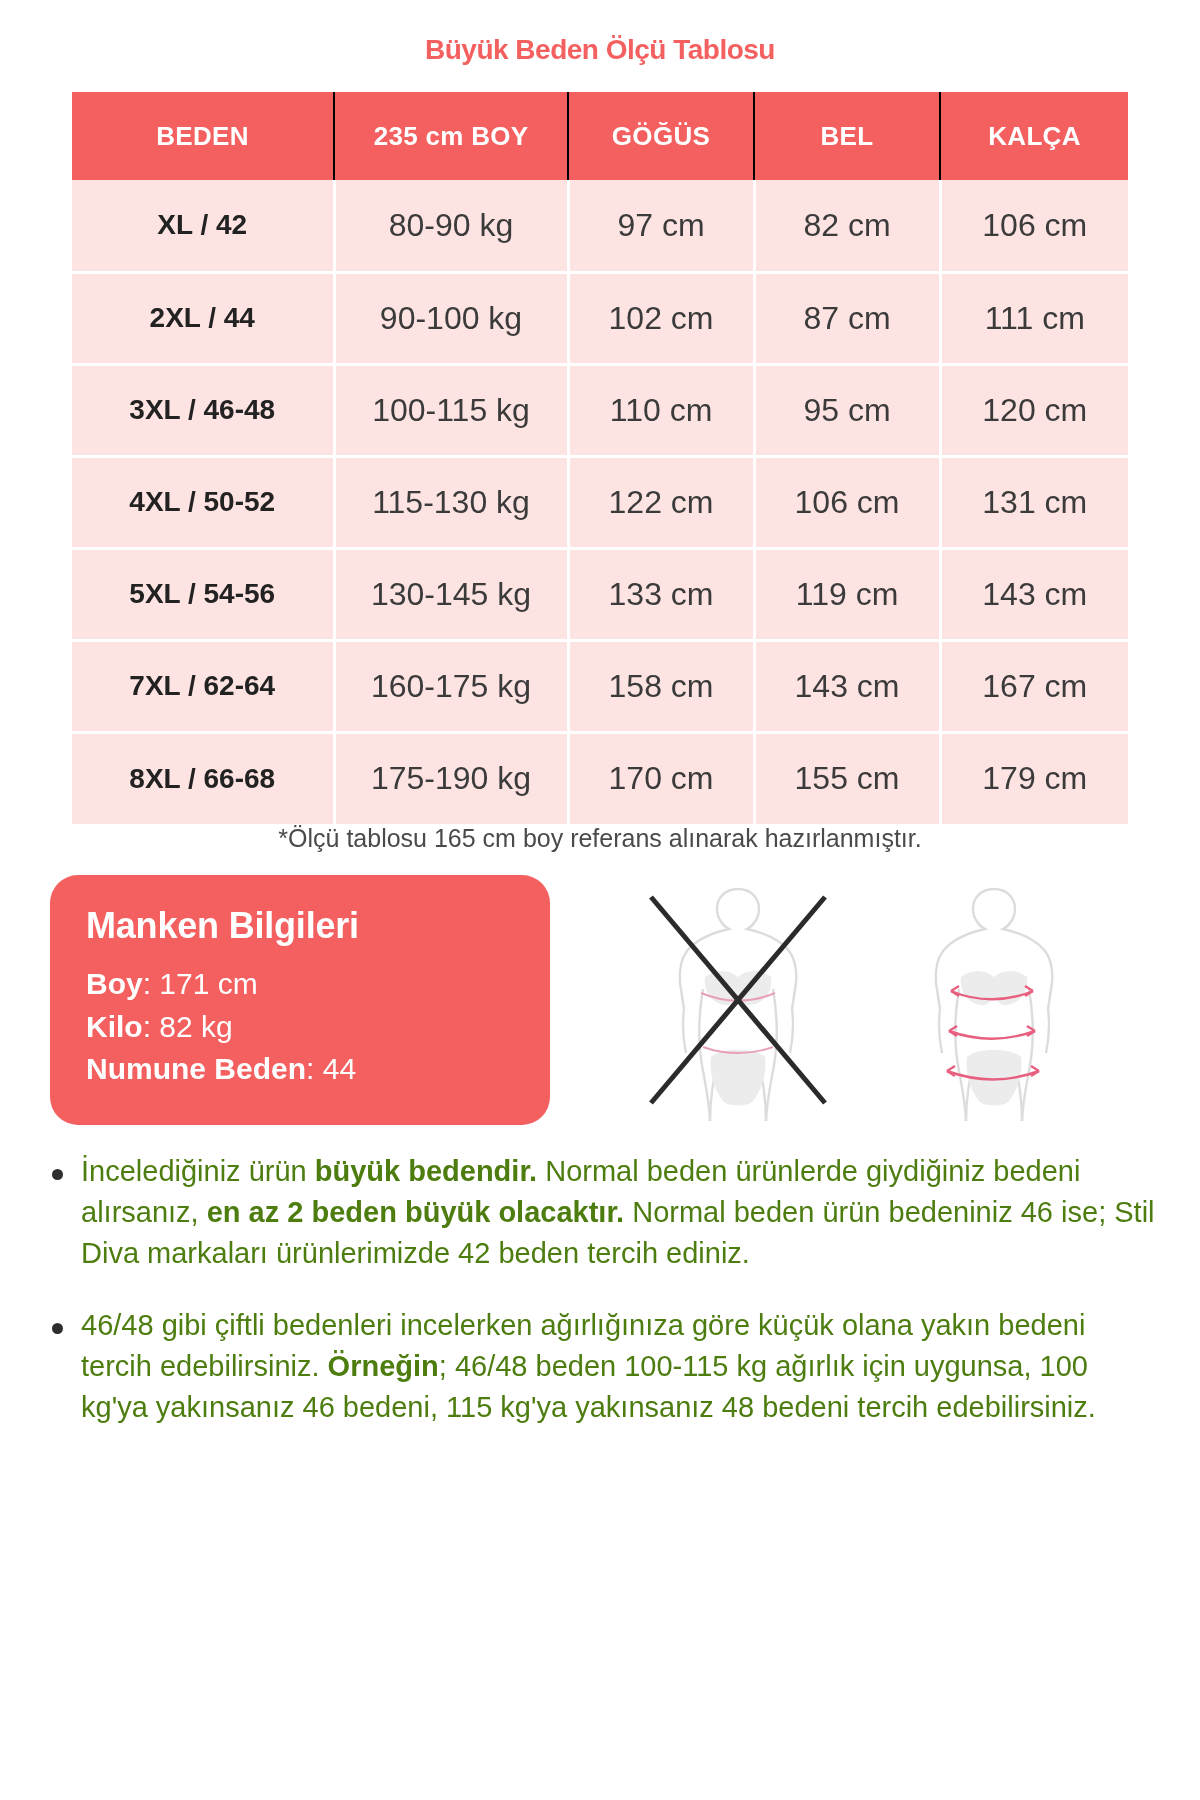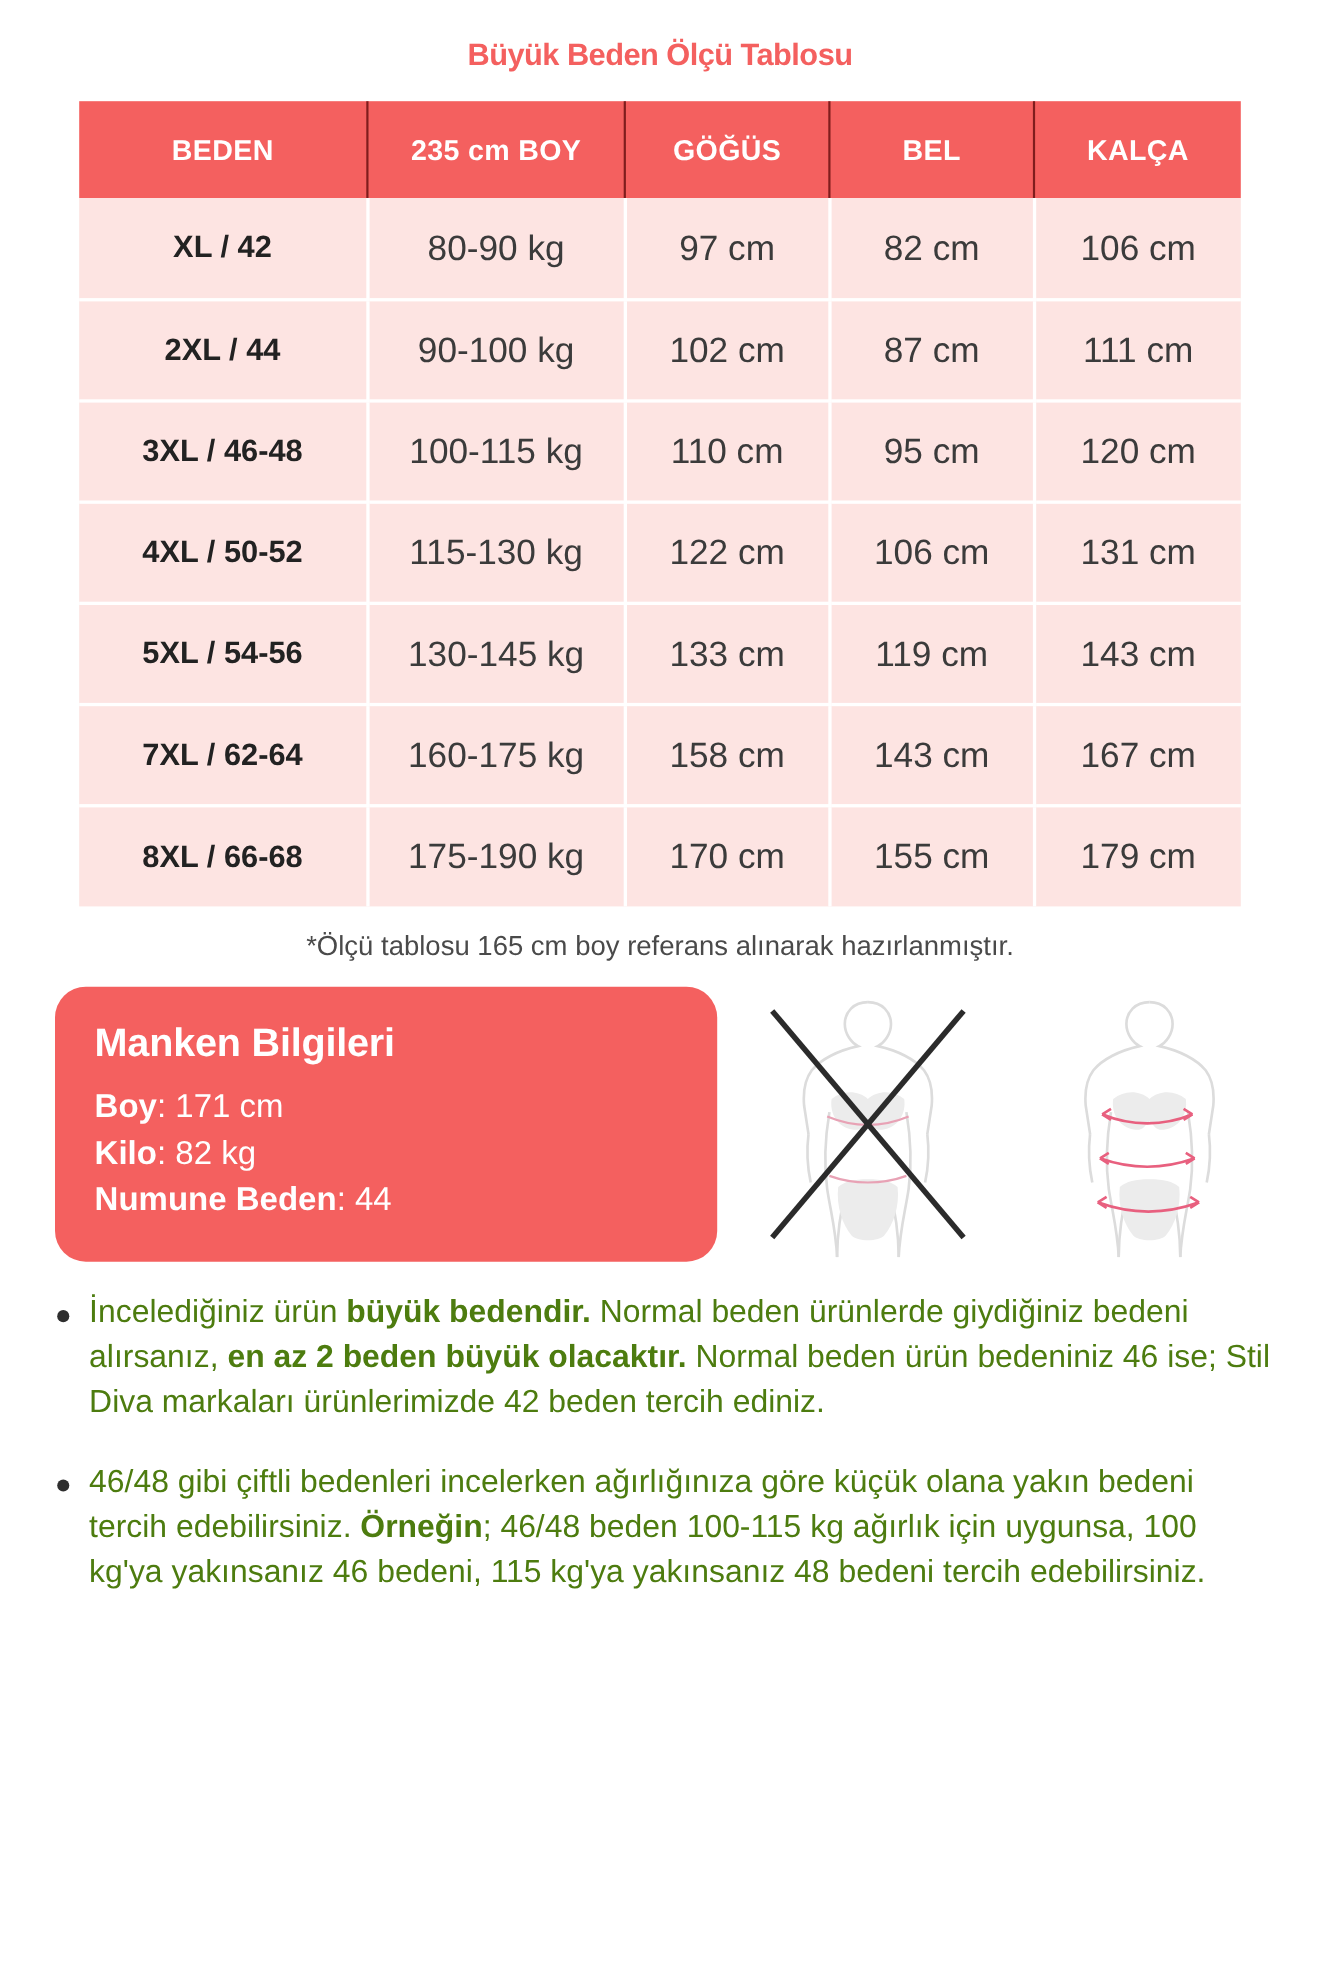--- a/index.html
+++ b/index.html
@@ -34,21 +34,21 @@
     border-collapse: collapse;
     table-layout: fixed;
   }
   table.size-table thead th {
     background: #f4605f;
     color: #ffffff;
     font-size: 26px;
     font-weight: bold;
     height: 88px;
     vertical-align: middle;
-    border-right: 2px solid #7f1d1d;
+    border-right: 2px solid #000000;
     letter-spacing: 0.3px;
   }
   table.size-table thead th:last-child { border-right: none; }
 
   table.size-table tbody td {
     background: #fde4e2;
     height: 92px;
     text-align: center;
     vertical-align: middle;
     font-size: 32px;
@@ -67,36 +67,35 @@
   col.c-beden { width: 262px; }
   col.c-boy   { width: 234px; }
   col.c-gogus { width: 186px; }
   col.c-bel   { width: 186px; }
   col.c-kalca { width: 188px; }
 
   .table-note {
     text-align: center;
     font-size: 25px;
     color: #4a4a4a;
-    padding-top: 22px;
     padding-bottom: 8px;
   }
 
   
   .mid-row {
     display: flex;
     align-items: flex-start;
     gap: 24px;
     margin-top: 14px;
     padding-left: 8px;
   }
   .model-card {
     background: #f4605f;
     border-radius: 28px;
-    width: 602px;
+    width: 500px;
     padding: 30px 36px 34px 36px;
     color: #ffffff;
   }
   .model-card h2 {
     margin: 0 0 16px 0;
     font-size: 36px;
     font-weight: bold;
     letter-spacing: -0.2px;
   }
   .model-line {

